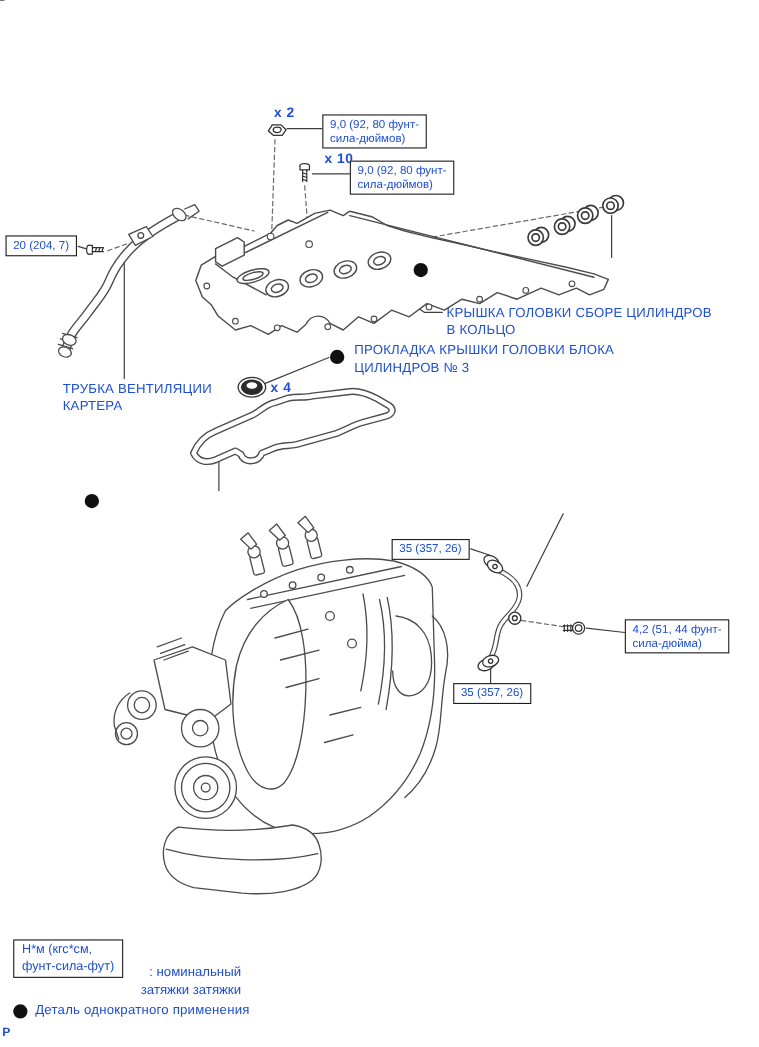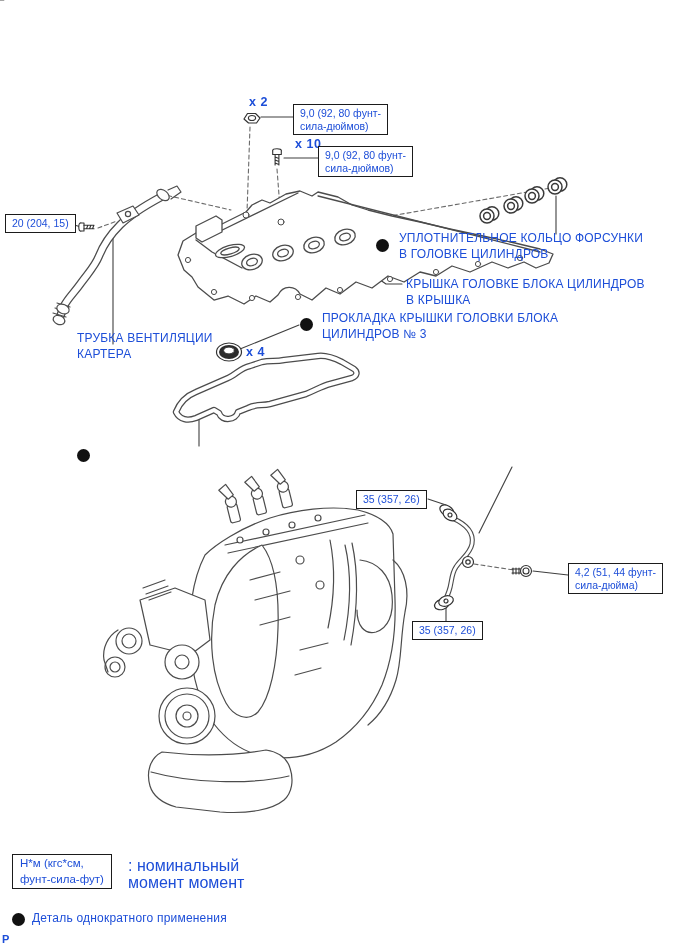--- a/index.html
+++ b/index.html
@@ -15,21 +15,21 @@
     position:absolute;border:1.7px solid #1b1b1b;background:#fff;
     font-size:10.5px;line-height:12.5px;padding:2px 6px;white-space:nowrap;
   }
   .tq span{display:block;}
   .bullet{position:absolute;width:13px;height:13px;border-radius:50%;background:#111;}
   .legendbox{
     position:absolute;left:12px;top:854px;border:1.7px solid #1b1b1b;background:#fff;
     font-size:11.5px;line-height:15.5px;padding:1px 7px;white-space:nowrap;
   }
   .legendbox span{display:block;}
-  .legenddesc{position:absolute;left:128px;top:857px;font-size:16px;line-height:17px;white-space:nowrap;}
+  .legenddesc{position:absolute;left:128px;top:875px;font-size:12px;line-height:17px;white-space:nowrap;text-align:right;}
   .legenddesc span{display:block;}
   .pmark{position:absolute;left:2px;top:933px;font-size:11px;font-weight:bold;}
 </style>
 </head>
 <body>
 
 <div class="page">
 
   <svg class="art" width="690" height="952" viewBox="0 0 690 952" fill="none" stroke-linejoin="round" stroke-linecap="round">
 
@@ -251,65 +251,61 @@
 
   <div class="tq" style="left:293px;top:104px;">
     <span>9,0 (92, 80 фунт-</span>
     <span>сила-дюймов)</span>
   </div>
   <div class="tq" style="left:318px;top:146px;">
     <span>9,0 (92, 80 фунт-</span>
     <span>сила-дюймов)</span>
   </div>
   <div class="tq" style="left:5px;top:214px;">
-    <span>20 (204, 15)</span>
+    <span>20 (204, 7)</span>
   </div>
   <div class="tq" style="left:356px;top:490px;">
     <span>35 (357, 26)</span>
   </div>
   <div class="tq" style="left:568px;top:563px;">
     <span>4,2 (51, 44 фунт-</span>
     <span>сила-дюйма)</span>
   </div>
   <div class="tq" style="left:412px;top:621px;">
     <span>35 (357, 26)</span>
   </div>
 
   <div class="bullet" style="left:376px;top:239px;"></div>
-  <div class="lbl" style="left:399px;top:230px;">
-    <span>УПЛОТНИТЕЛЬНОЕ КОЛЬЦО ФОРСУНКИ</span>
-    <span>В ГОЛОВКЕ ЦИЛИНДРОВ</span>
-  </div>
 
   <div class="lbl" style="left:406px;top:276px;">
-    <span>КРЫШКА ГОЛОВКЕ БЛОКА ЦИЛИНДРОВ</span>
-    <span>В КРЫШКА</span>
+    <span>КРЫШКА ГОЛОВКИ СБОРЕ ЦИЛИНДРОВ</span>
+    <span>В КОЛЬЦО</span>
   </div>
 
   <div class="bullet" style="left:300px;top:318px;"></div>
   <div class="lbl" style="left:322px;top:310px;">
     <span>ПРОКЛАДКА КРЫШКИ ГОЛОВКИ БЛОКА</span>
     <span>ЦИЛИНДРОВ № 3</span>
   </div>
 
-  <div class="lbl" style="left:57px;top:330px;margin-left:20px;">
+  <div class="lbl" style="left:57px;top:345px;">
     <span>ТРУБКА ВЕНТИЛЯЦИИ</span>
     <span>КАРТЕРА</span>
   </div>
 
   <div class="bullet" style="left:77px;top:449px;"></div>
 
 
   <div class="legendbox">
     <span>Н*м (кгс*см,</span>
     <span>фунт-сила-фут)</span>
   </div>
   <div class="legenddesc">
     <span>: номинальный</span>
-    <span>момент момент</span>
+    <span>затяжки затяжки</span>
   </div>
   <div class="bullet" style="left:12px;top:913px;"></div>
   <div class="lbl" style="left:32px;top:910px;">
     <span>Деталь однократного применения</span>
   </div>
 
   <div class="pmark">P</div>
 </div>
 
 </body></html>

